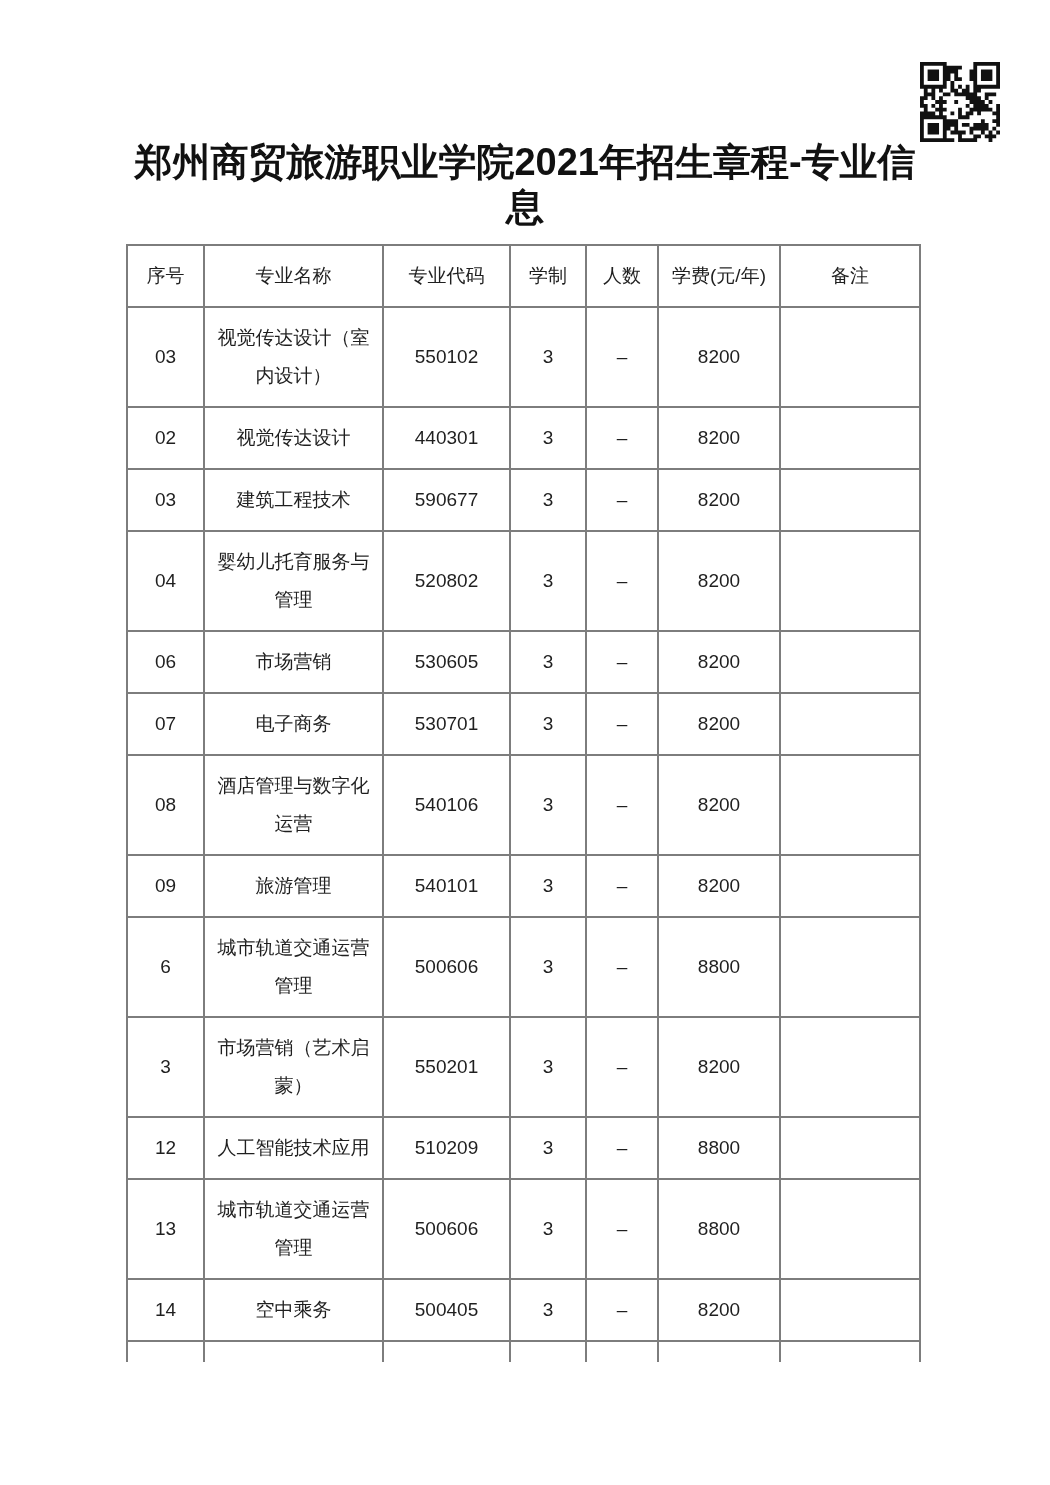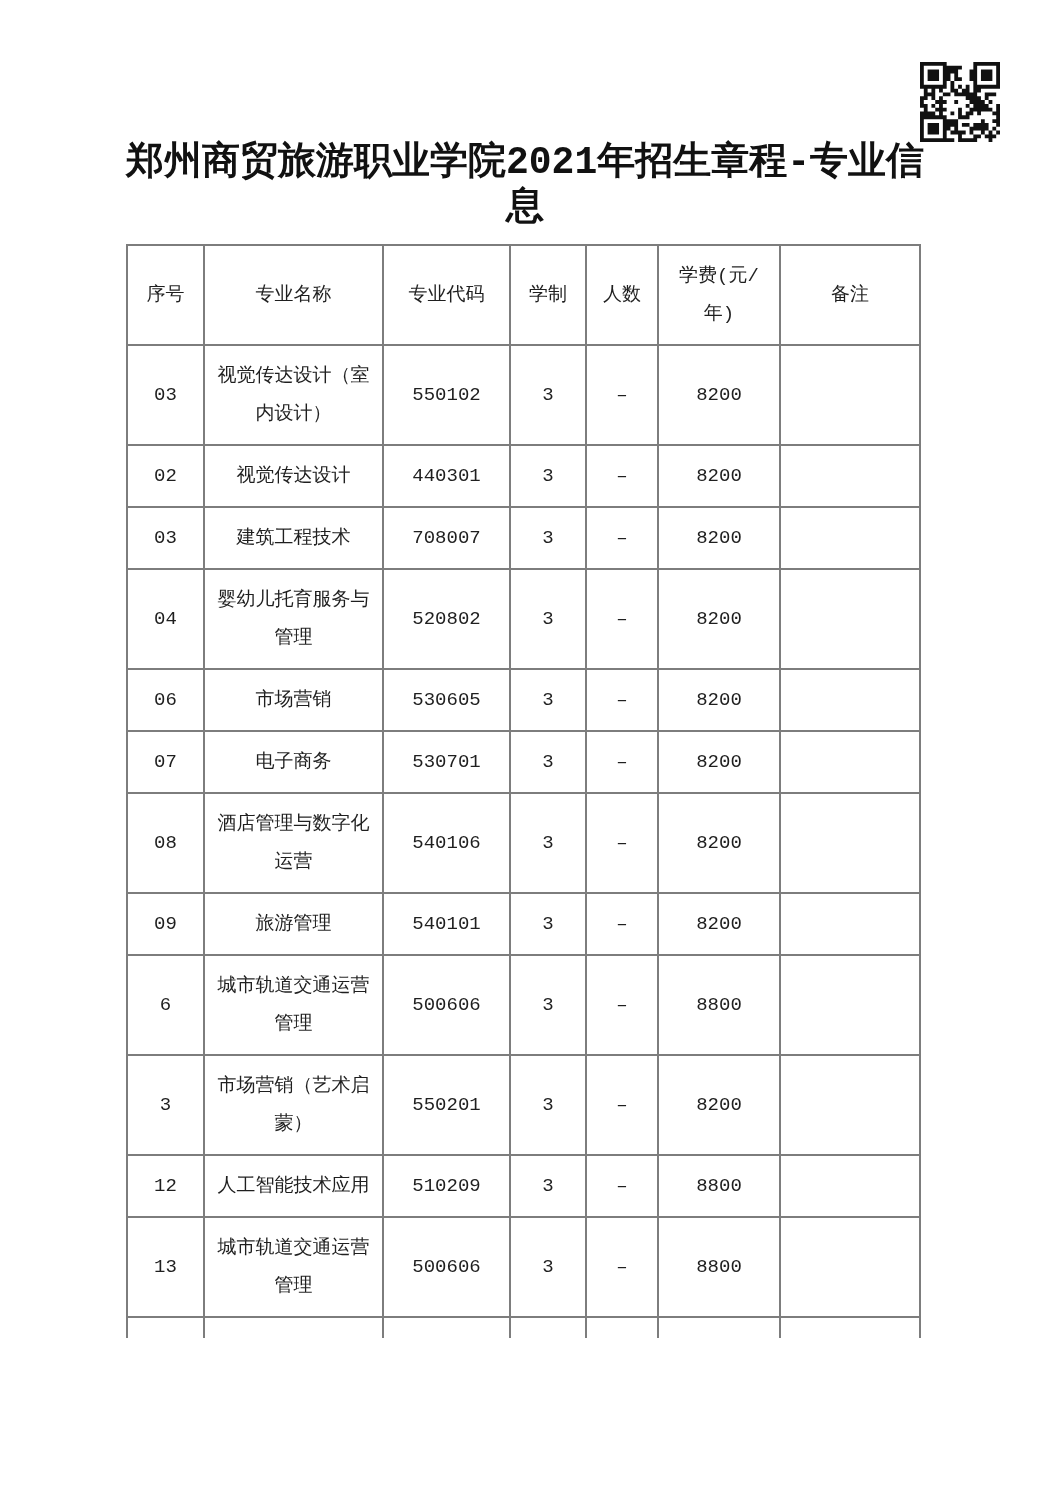--- a/index.html
+++ b/index.html
@@ -1,21 +1,21 @@
 <!DOCTYPE html>
 <html><head>
 <meta charset="utf-8">
 <style>
   html,body{margin:0;padding:0;background:#ffffff;}
   .page{
     position:relative;
     width:1050px;height:1485px;
     background:#ffffff;
     overflow:hidden;
-    font-family:Liberation Mono, monospace;
+    font-family:Liberation Sans, sans-serif;
     color:#1f1f1f;
   }
   .qr{
     position:absolute;
     left:920px;top:62px;
     width:80px;height:80px;
   }
   .qr svg{display:block;width:80px;height:80px;}
   .title{
     margin:140px auto 0 auto;
@@ -100,21 +100,21 @@
         <td>视觉传达设计</td>
         <td>440301</td>
         <td>3</td>
         <td>–</td>
         <td>8200</td>
         <td></td>
       </tr>
         <tr>
         <td>03</td>
         <td>建筑工程技术</td>
-        <td>708007</td>
+        <td>590677</td>
         <td>3</td>
         <td>–</td>
         <td>8200</td>
         <td></td>
       </tr>
         <tr>
         <td>04</td>
         <td>婴幼儿托育服务与管理</td>
         <td>520802</td>
         <td>3</td>
@@ -187,20 +187,29 @@
       </tr>
         <tr>
         <td>13</td>
         <td>城市轨道交通运营管理</td>
         <td>500606</td>
         <td>3</td>
         <td>–</td>
         <td>8800</td>
         <td></td>
       </tr>
+        <tr>
+        <td>14</td>
+        <td>空中乘务</td>
+        <td>500405</td>
+        <td>3</td>
+        <td>–</td>
+        <td>8200</td>
+        <td></td>
+      </tr>
         <tr class="partial">
         <td></td>
         <td></td>
         <td></td>
         <td></td>
         <td></td>
         <td></td>
         <td></td>
       </tr>
     </tbody>

